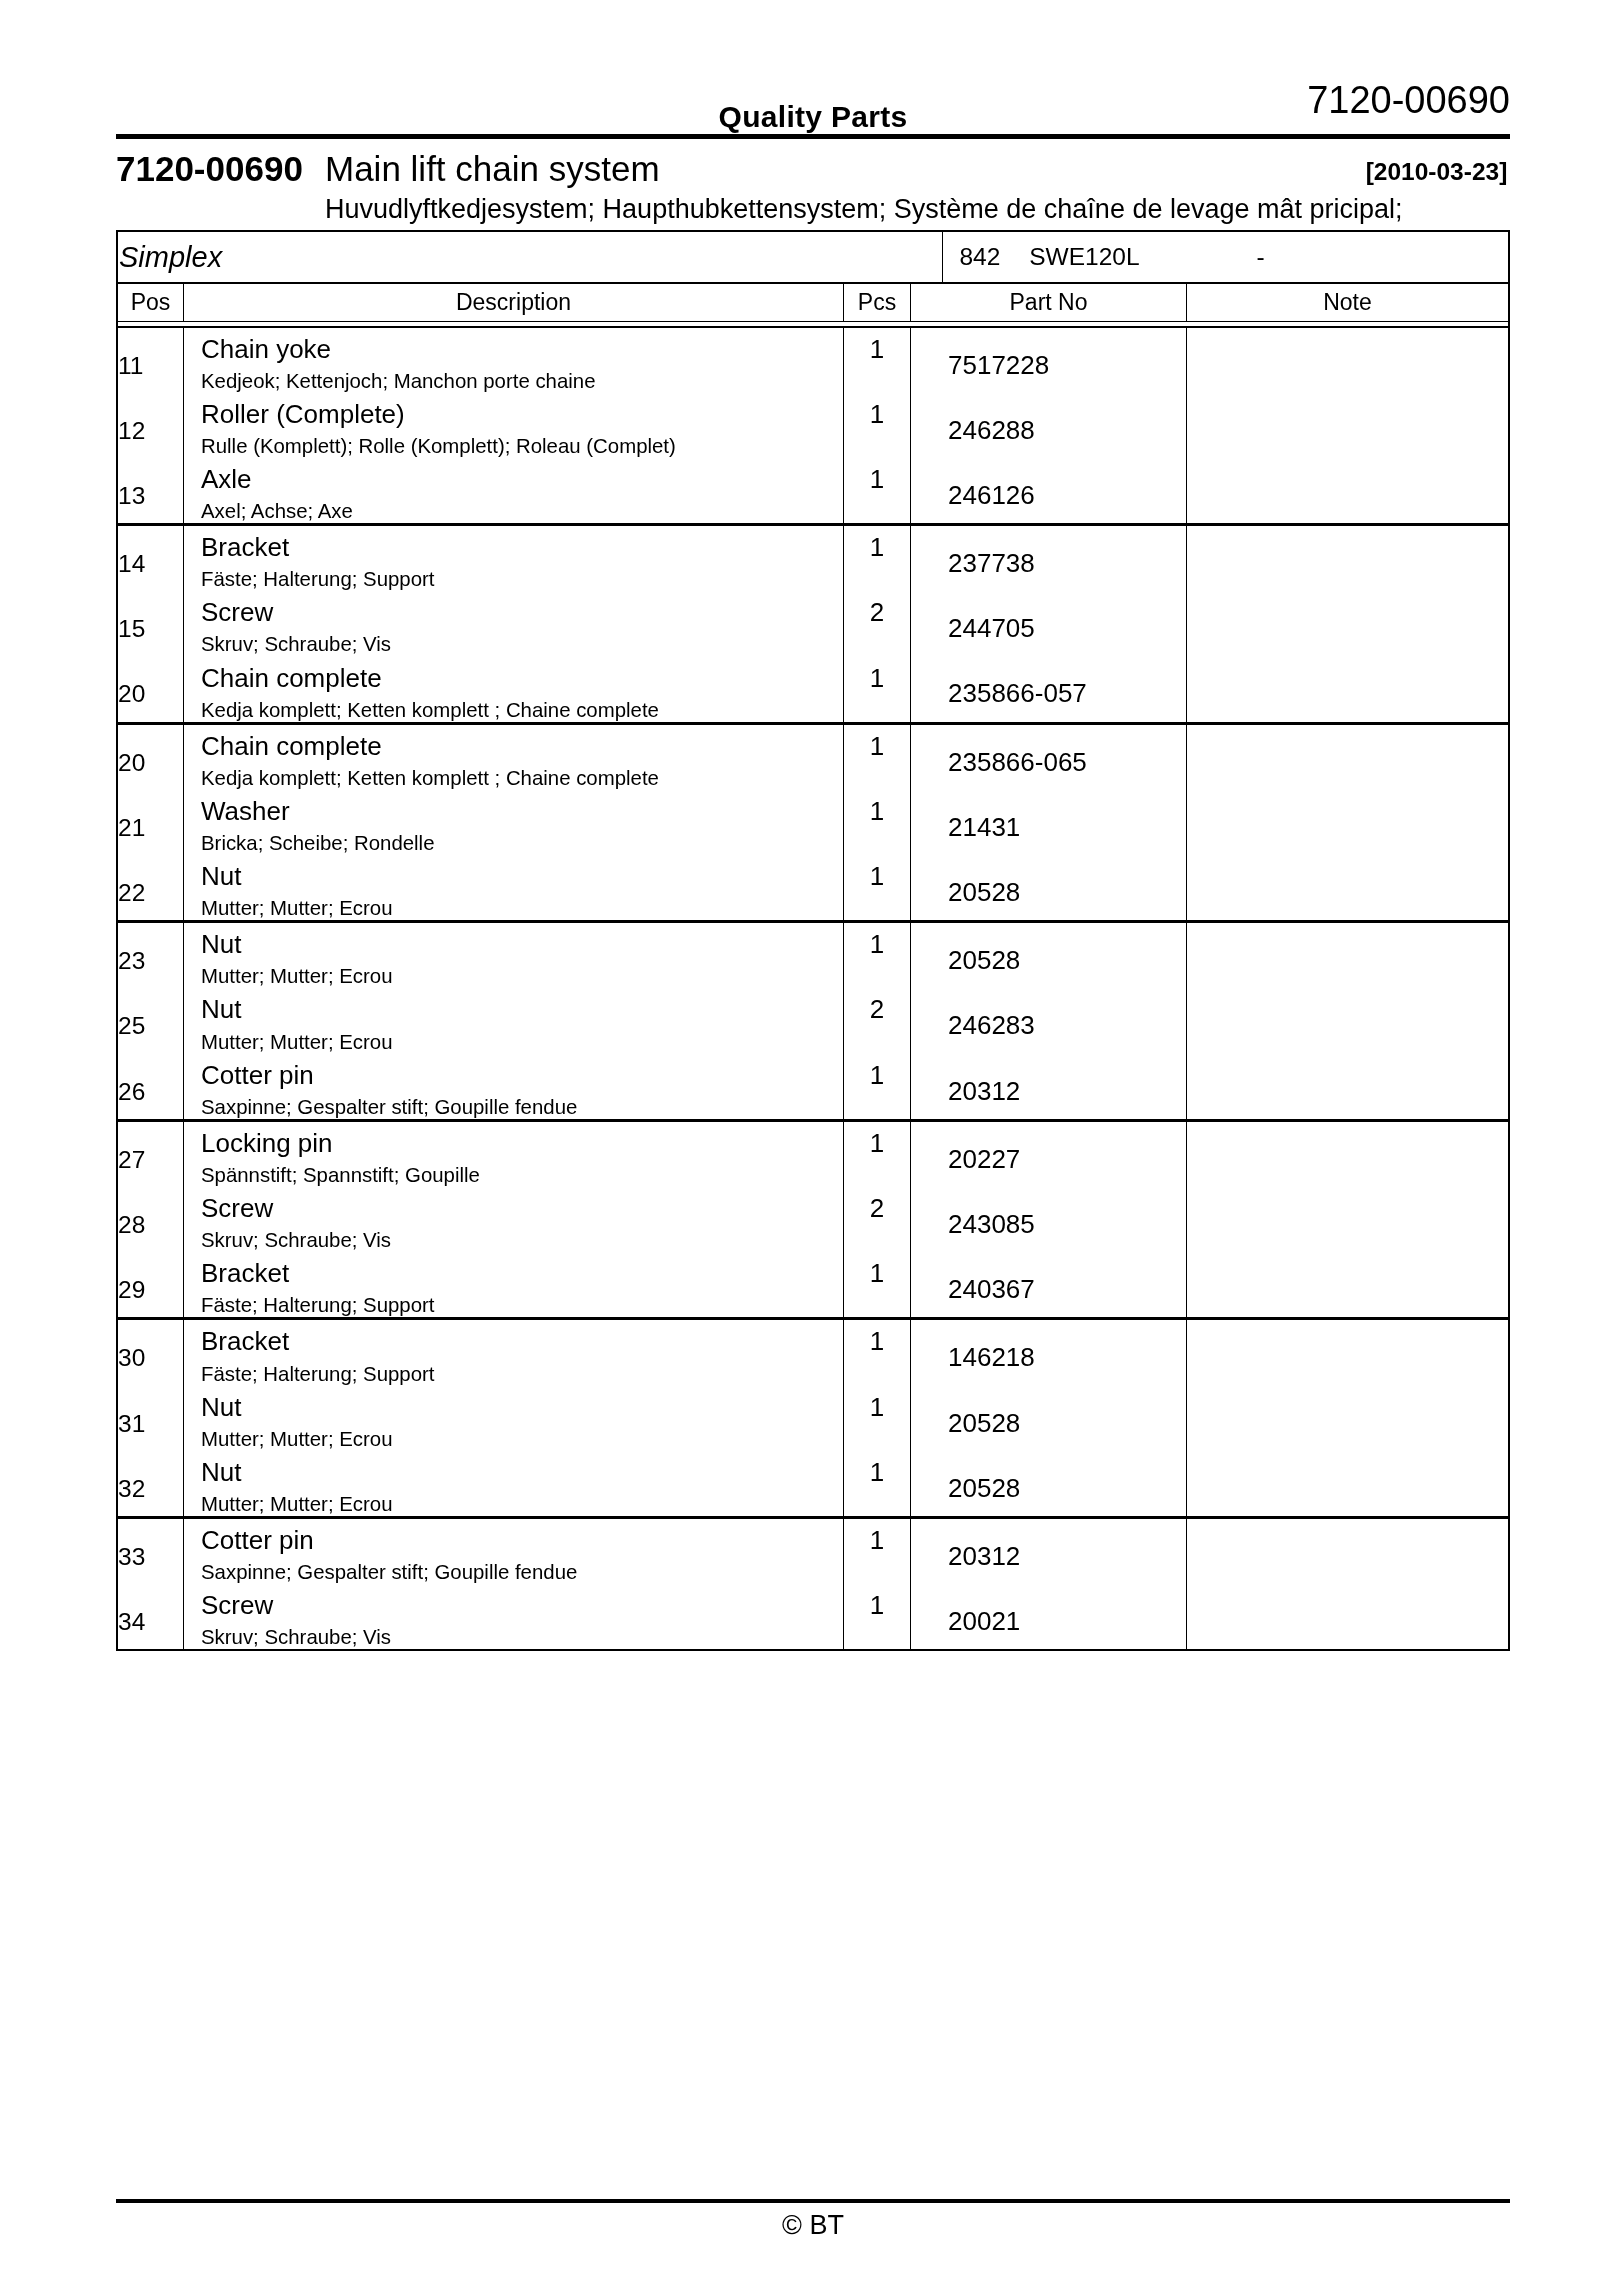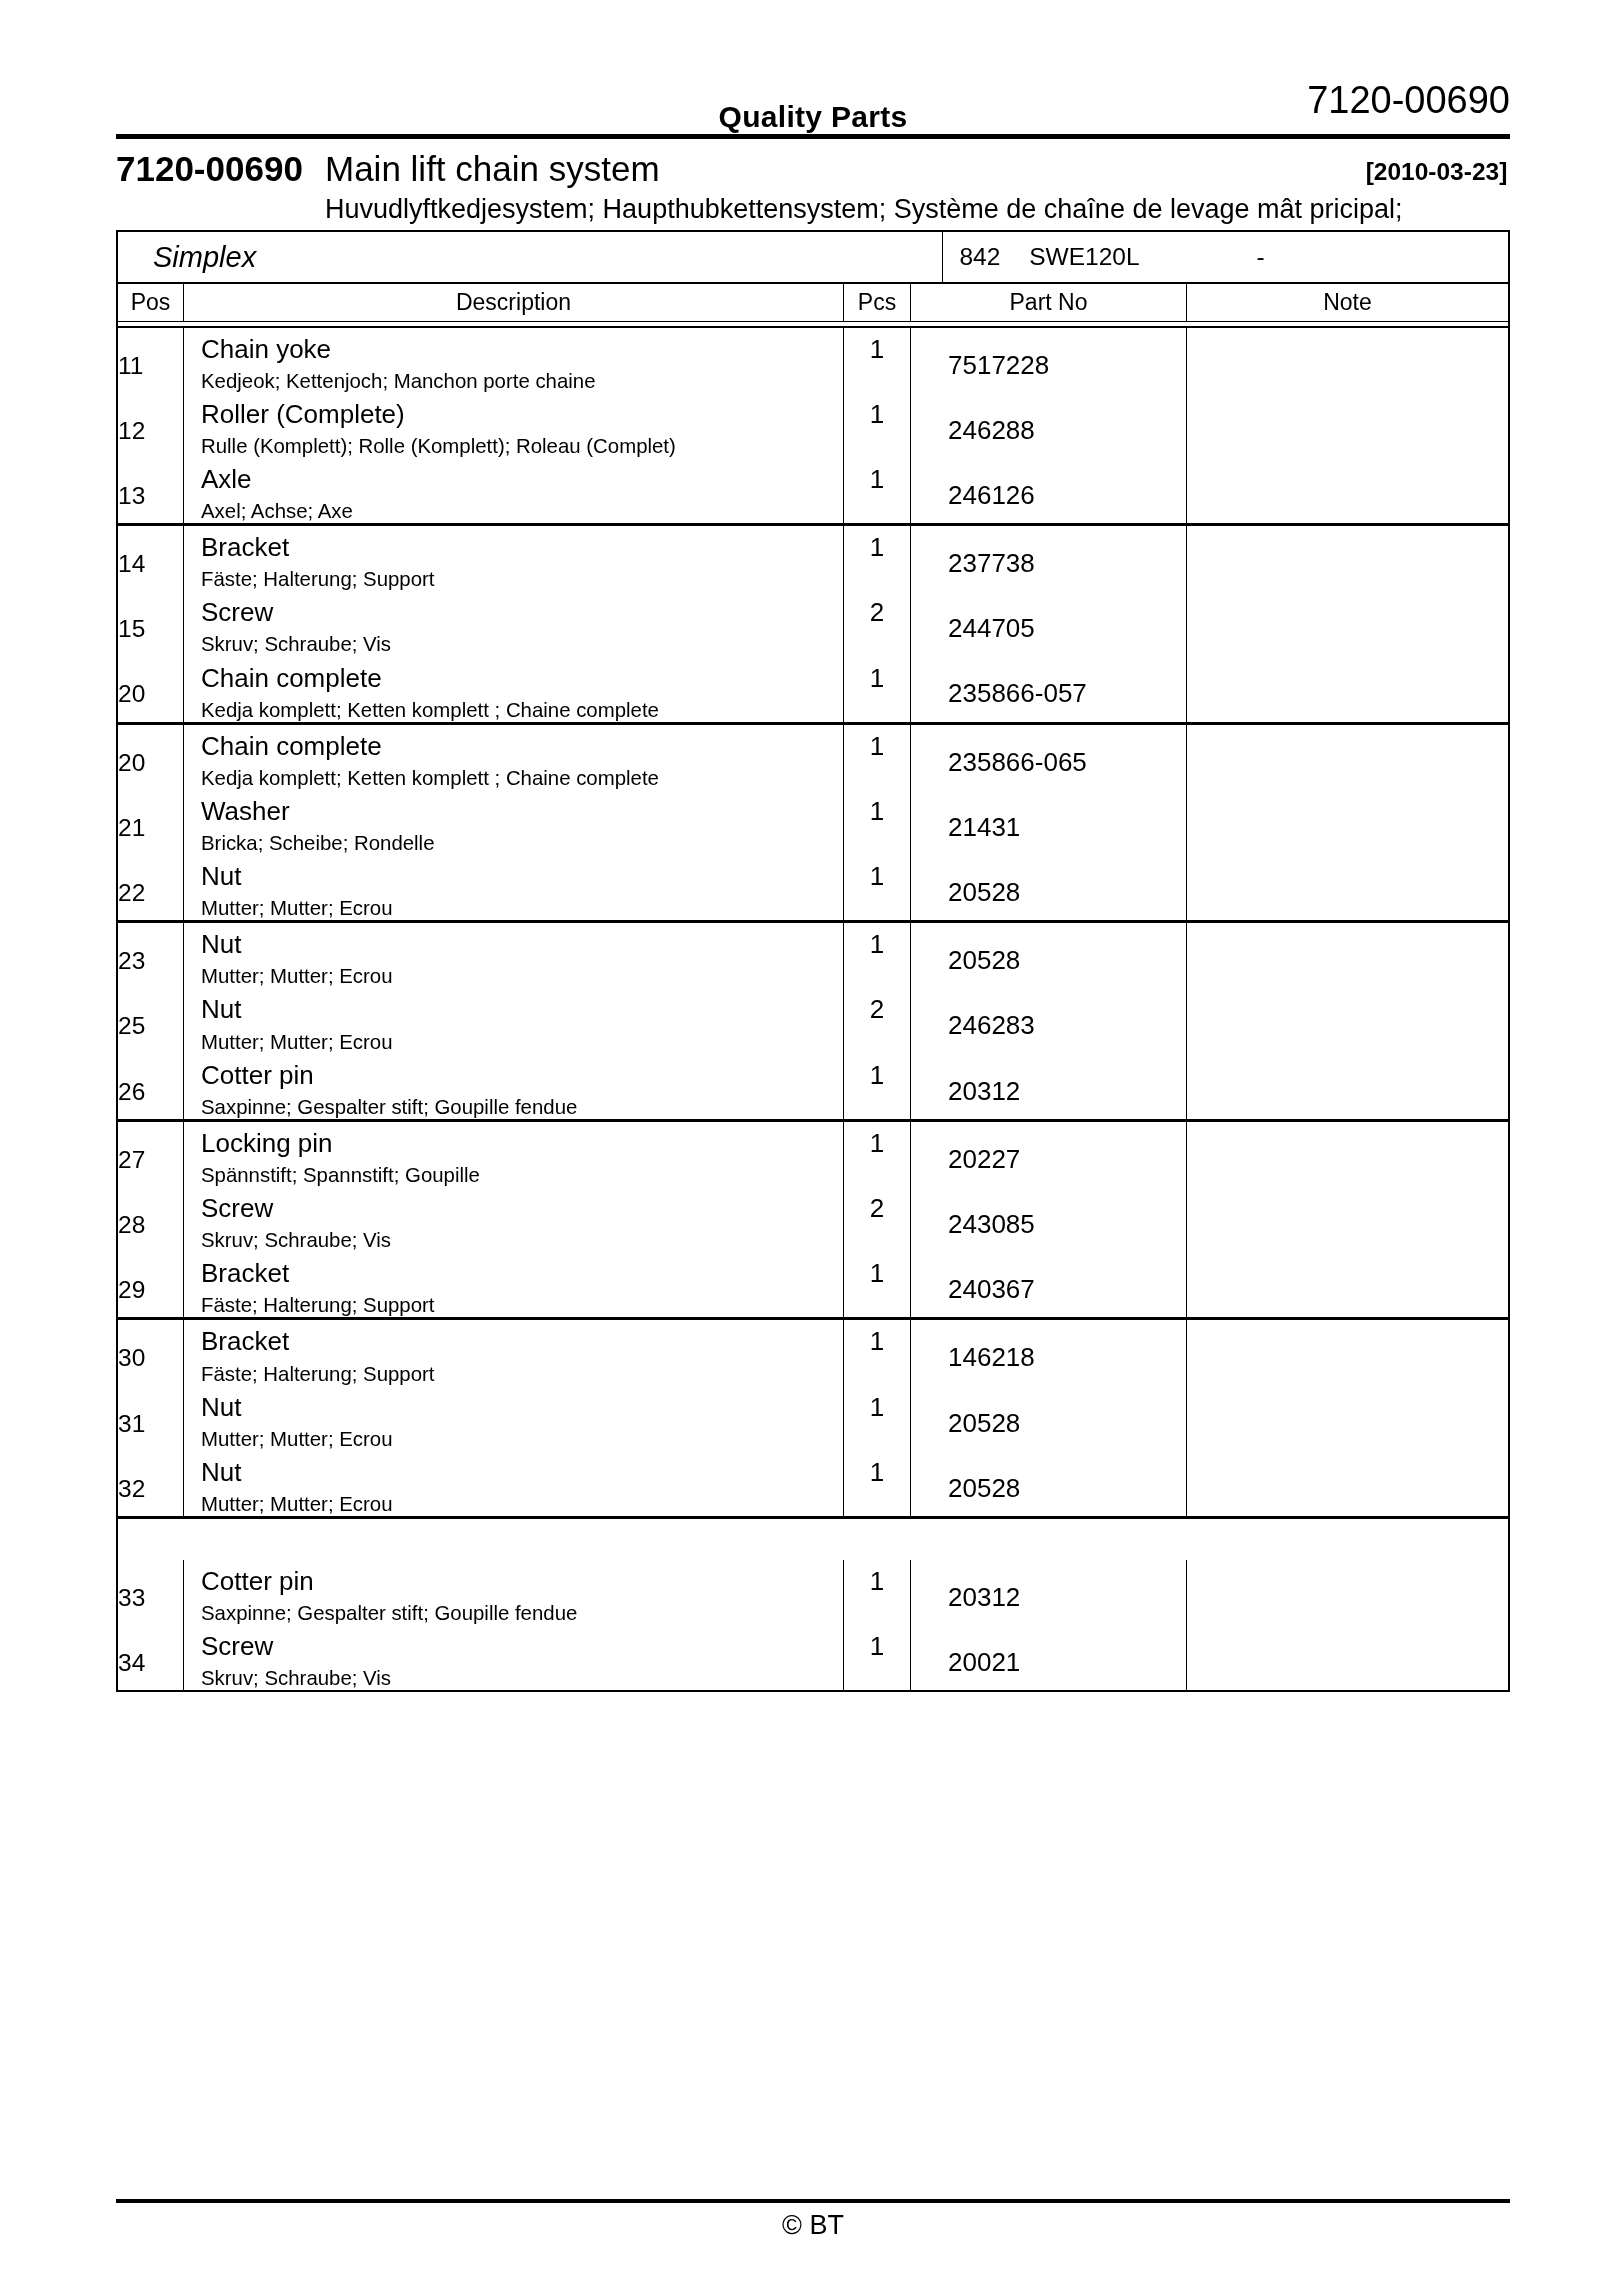--- a/index.html
+++ b/index.html
@@ -56,21 +56,21 @@
     border:2px solid #000;
     background:#fff;
   }
   .variant-row {
     display:grid; grid-template-columns:824px 1fr;
     height:52px;
     border-bottom:2.7px solid #000;
     align-items:center;
   }
   .variant-cell {
-    padding-left:35px;
+    padding-left:1px;
     font-size:29px; font-style:italic;
   }
   .model-cell {
     border-left:1.4px solid #000;
     height:100%;
     display:flex; align-items:center;
     padding-left:16.4px;
     font-size:24.5px;
   }
   .model-name { margin-left:29px; }
@@ -85,21 +85,21 @@
   .head-cell {
     display:flex; align-items:center; justify-content:center;
     height:100%;
   }
   .head-cell + .head-cell { border-left:1.4px solid #000; }
   .head-gap {
     height:5.5px;
     border-bottom:2px solid #000;
   }
   .group { border-bottom:3.4px solid #000; }
-  .group:last-child { border-bottom:none;margin-top:41px; }
+  .group:last-child { border-bottom:none; }
   .row {
     display:grid; grid-template-columns:65px 660px 67px 276px 1fr;
     min-height:59px;
   }
   .cell { min-height:59px; }
   .cell + .cell { border-left:1.4px solid #000; }
   .cell.pos {
     text-align:left; padding-top:24px;
     font-size:24.5px;
   }

